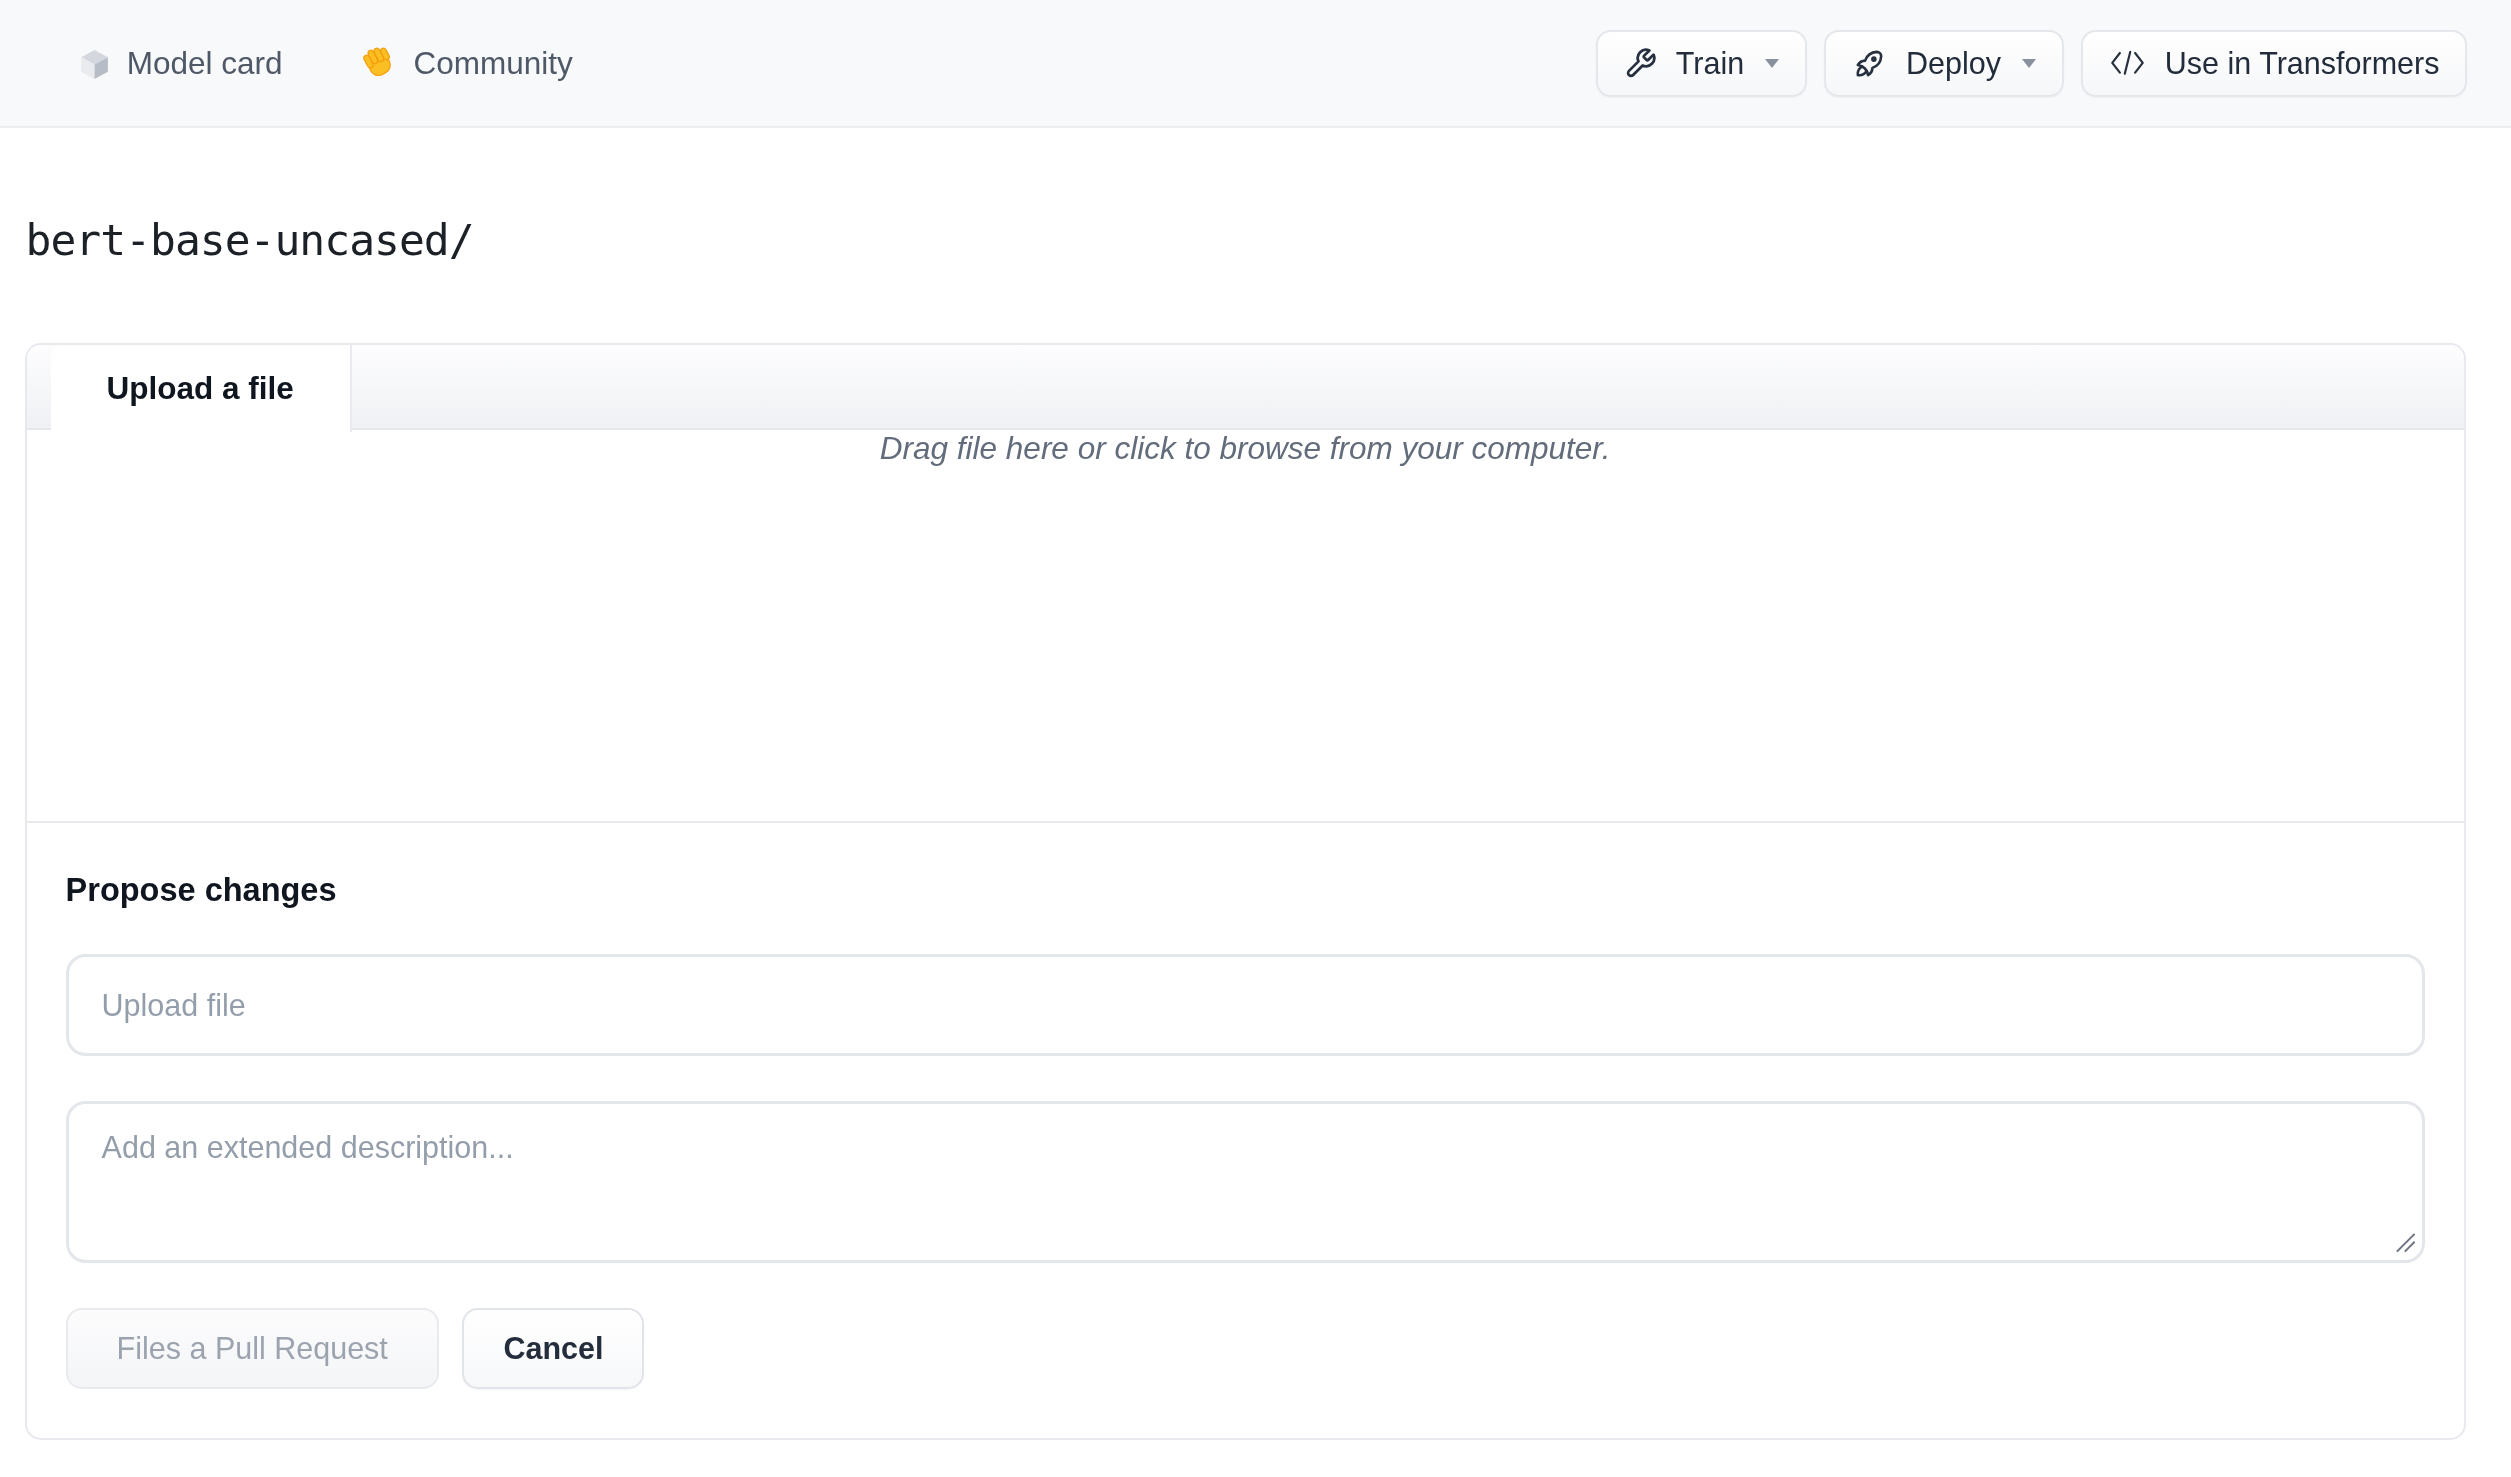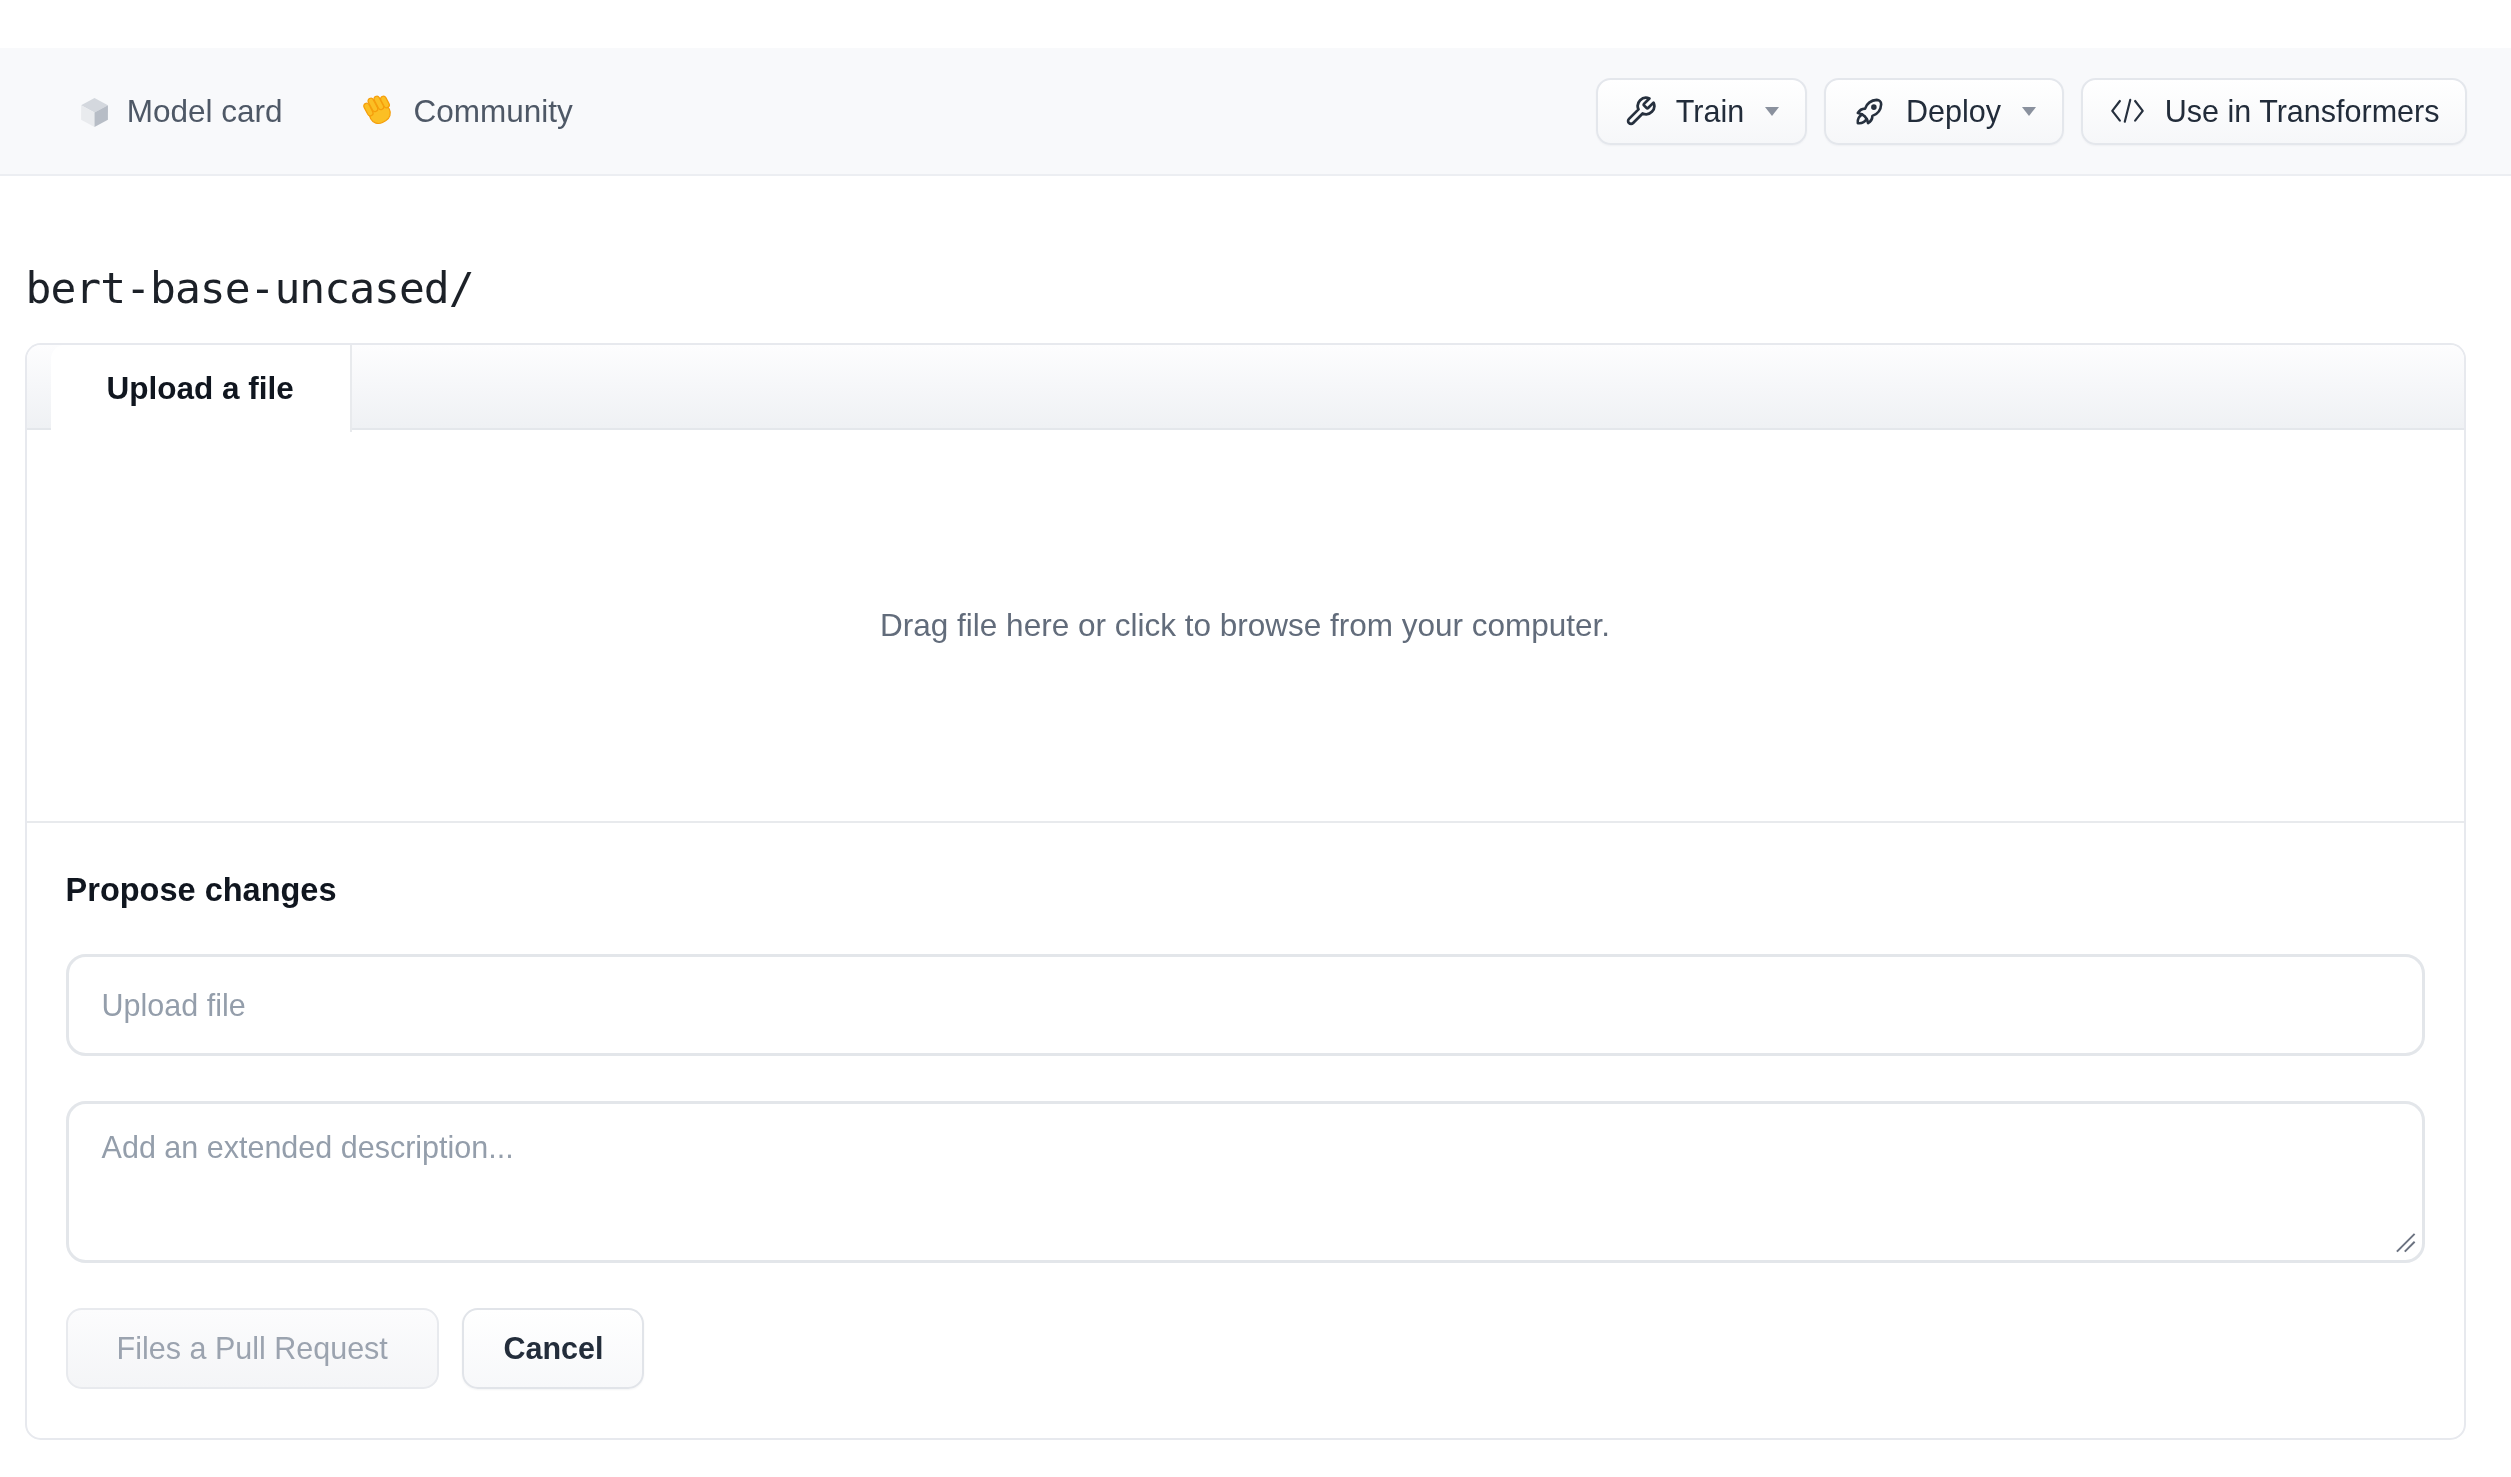--- a/index.html
+++ b/index.html
@@ -1,21 +1,21 @@
 <!DOCTYPE html>
 <html><head>
 <meta charset="utf-8">
 <style>
   * { margin:0; padding:0; box-sizing:border-box; }
   html,body { width:2512px; height:1478px; background:#ffffff; overflow:hidden;
               font-family:"Liberation Sans", sans-serif; }
 
   
   .header { height:128px; background:#f8f9fb; border-bottom:2px solid #eceef2;
-            display:flex; align-items:stretch; padding:0 45px 0 39px;margin-top:48px; }
+            display:flex; align-items:stretch; padding:0 45px 0 39px; }
   .tabs { display:flex; align-items:stretch; height:100%; }
   .tab { display:flex; align-items:center; gap:15.8px; padding:0 39px;
          font-size:31.5px; color:#4e5866; cursor:pointer;
          border-bottom:5.9px solid transparent; border-top:5.9px solid transparent; }
   .tab.active { color:#18222f; font-weight:700; border-bottom-color:#323e4f; }
   .tab .ticon { display:flex; align-items:center; }
   .spacer { flex:1; }
 
   .actions { display:flex; align-items:center; gap:17.7px; }
   .btn { display:flex; align-items:center; gap:19px; height:67px; padding:0 25.6px;
@@ -36,21 +36,21 @@
           border:2px solid #e7e9ee; border-radius:15.8px; background:#ffffff; }
   .card-tabs { height:85px; background:linear-gradient(180deg,#fdfdfe 0%,#eff1f4 100%);
                border-bottom:2px solid #e4e7eb; border-radius:13.8px 13.8px 0 0;
                display:flex; align-items:stretch;padding-left:24px; }
   .card-tab-active { width:301px; height:87px; background:#ffffff;
                      border-right:2px solid #e8eaed; border-radius:13.8px 0 0 0;
                      display:flex; align-items:center; justify-content:center;
                      font-size:31.5px; font-weight:700; color:#10161f; cursor:pointer; }
 
   .dropzone { height:393px; border-bottom:2px solid #e8eaed;
-              display:flex; align-items:center; justify-content:center; cursor:pointer; }
+              display:flex; justify-content:center; cursor:pointer;font-style:italic; }
   .dropzone-text { font-size:31.5px; color:#626c7b; }
 
   .propose { padding:49px 39px 39px 39px; }
   .propose h3 { font-size:32.5px; font-weight:700; color:#10161f; margin-bottom:45px; }
 
   .fld { display:block; width:100%; border:3px solid #e3e6ea; border-radius:19.7px;
          font-family:"Liberation Sans", sans-serif; font-size:30.5px; color:#222c3a;
          outline:none; background:#ffffff; }
   .fld::placeholder { color:#949eab; opacity:1; }
   input.fld { height:102px; padding:0 33px;margin-top:32px; }

